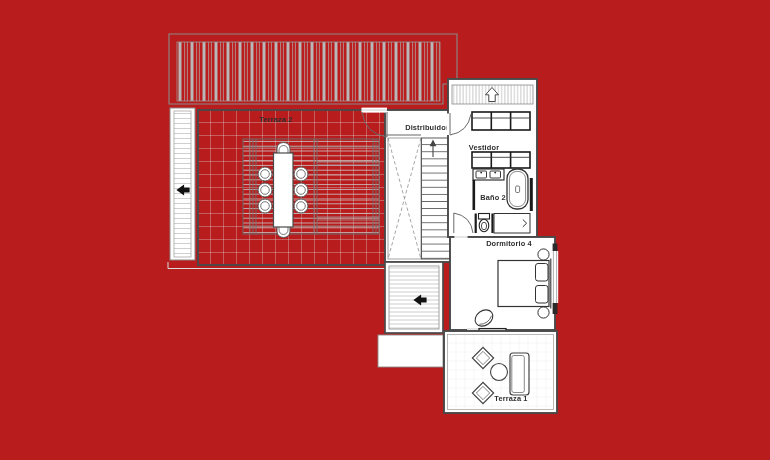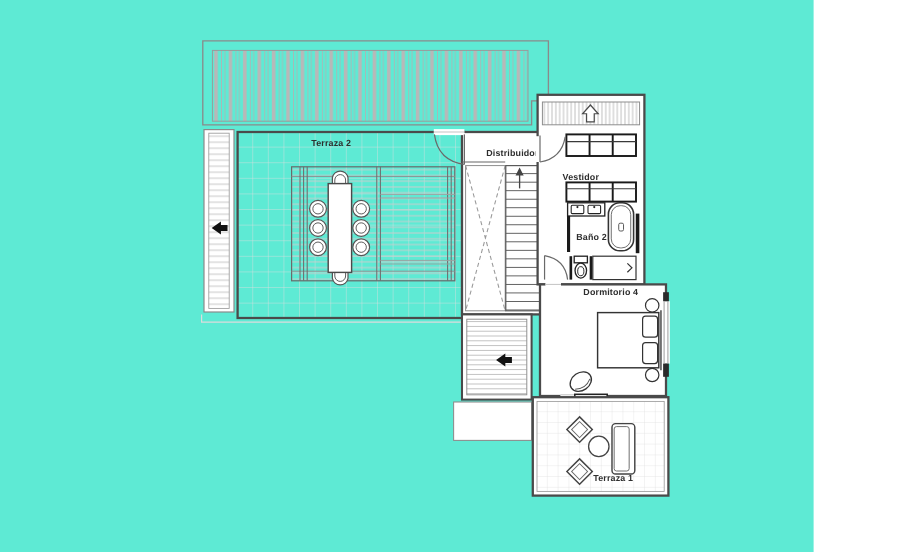--- a/index.html
+++ b/index.html
@@ -1,16 +1,16 @@
 <!DOCTYPE html>
 <html><head>
 <meta charset="utf-8">
 <style>
   html,body{margin:0;padding:0;background:#ffffff;}
-  #stage{position:relative;width:678px;height:460px;background:#5eead4;overflow:hidden;
+  #stage{position:relative;width:770px;height:460px;background:#b91c1c;overflow:hidden;
          font-family:"Liberation Sans", sans-serif;}
   svg text{font-family:"Liberation Sans", sans-serif;font-size:7.4px;font-weight:700;
            fill:#2e2e2e;letter-spacing:.15px;}
 </style>
 </head>
 <body>
 
 <div id="stage">
 <svg width="770" height="460" viewBox="0 0 770 460">
   <defs>

